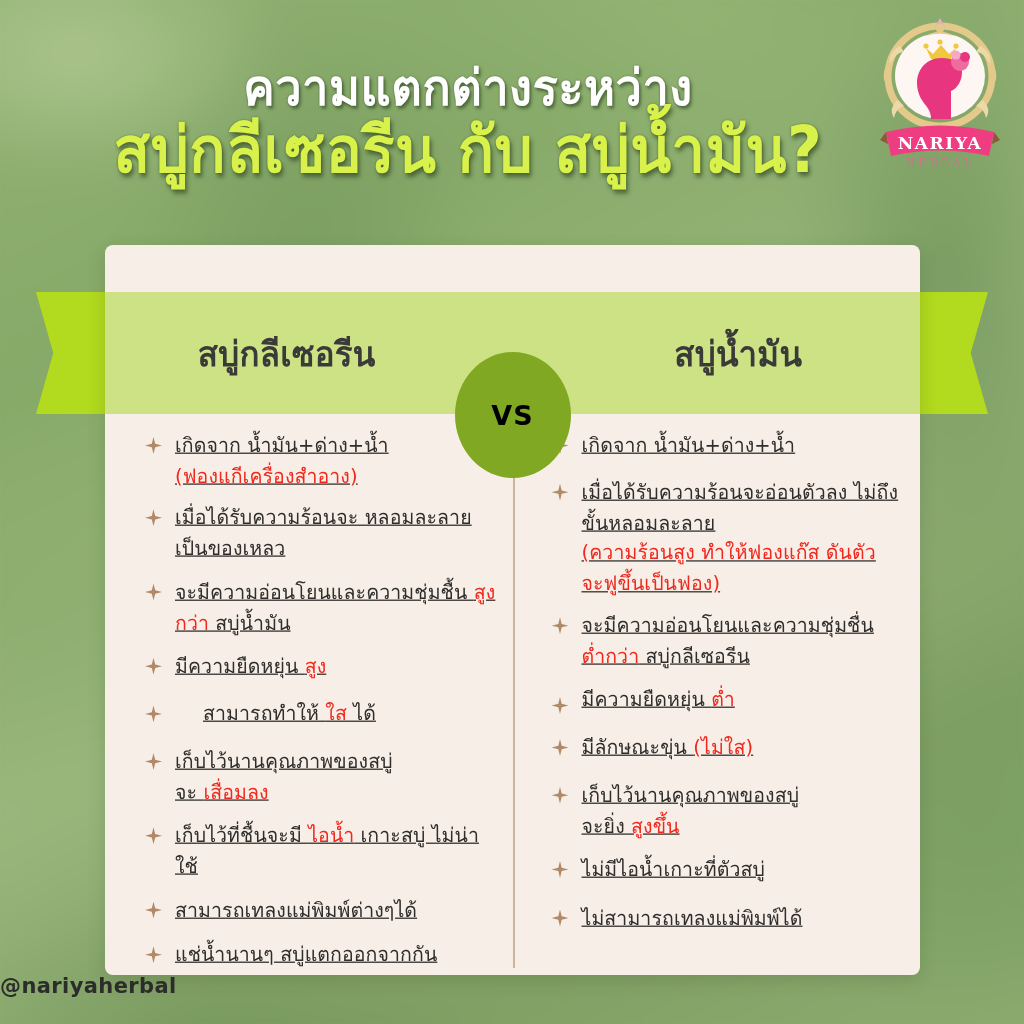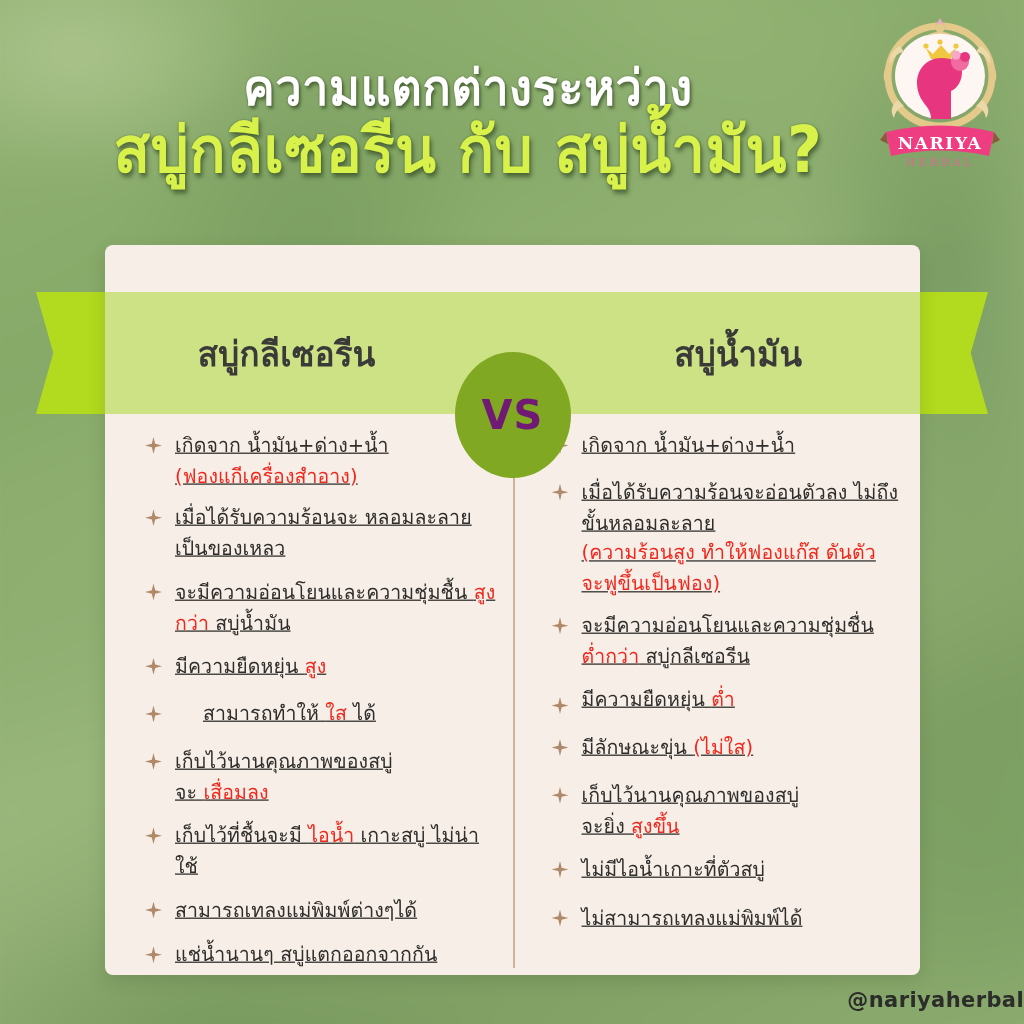--- a/index.html
+++ b/index.html
@@ -116,21 +116,21 @@
     position:absolute;
     left:50%; top:107px;
     transform:translateX(-50%);
     width:116px; height:126px;
     border-radius:50%;
     background:#80a822;
     display:flex; align-items:center; justify-content:center;
     z-index:3;
   }
   .vs-badge span {
-    color:#701a75; font-size:40px; font-weight:700; letter-spacing:1px;
+    color:#000000; font-size:27px; font-weight:700; letter-spacing:1px;
   }
 
   
   .columns {
     position:absolute; left:0; top:169px;
     width:100%; height:561px;
     display:flex;
     text-decoration:underline;
   }
   .col {
@@ -174,22 +174,22 @@
   .col.left  .item:nth-child(4) { margin-bottom:18px; }
   .col.left  .item:nth-child(5) { margin-bottom:18px;gap:28px; }
   .col.right .item:nth-child(1) { margin-bottom:17px; }
   .col.right .item:nth-child(4) { margin-bottom:18px;align-items:flex-end; }
   .col.right .item:nth-child(5) { margin-bottom:18px; }
   .col.right .item:nth-child(7) { margin-bottom:19px; }
 
   
   .footer {
     position:absolute;
-    left:0; bottom:12px; width:1024px;
-    text-align:right;
+    left:0; bottom:26px; width:1024px;
+    text-align:left;
   }
   .footer span {
     font-size:21px; font-weight:700; color:#2c2c2a;
     letter-spacing:.4px;
   }
 </style>
 </head>
 <body>
 
 <div class="stage">

